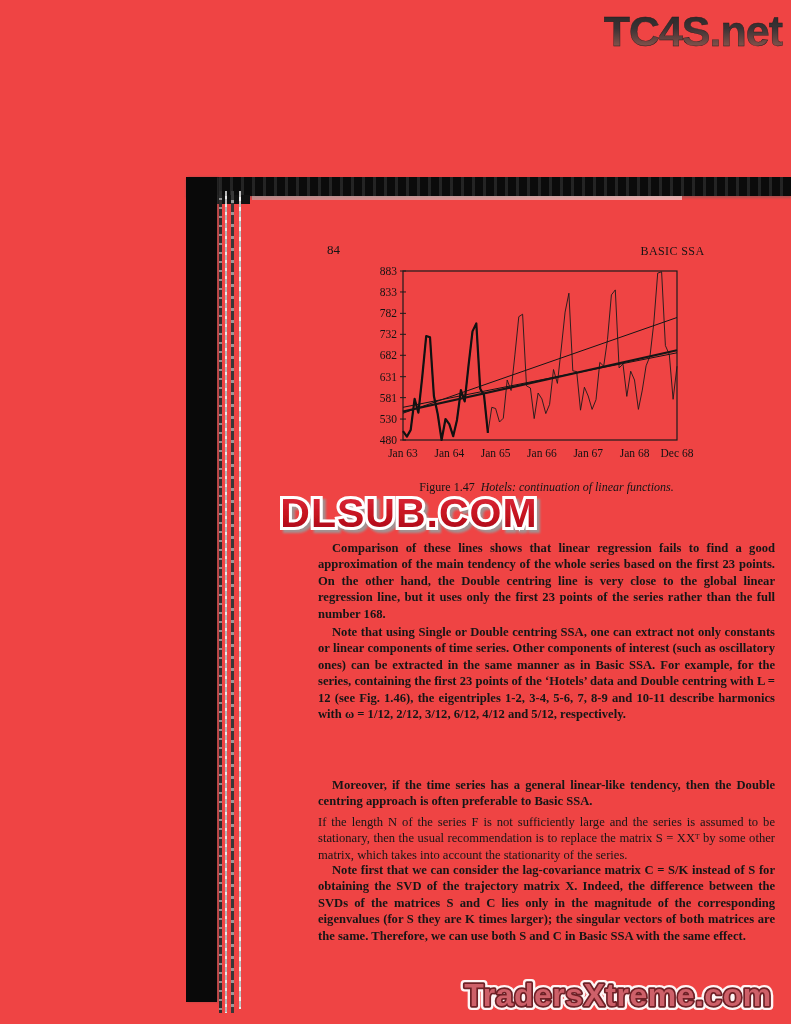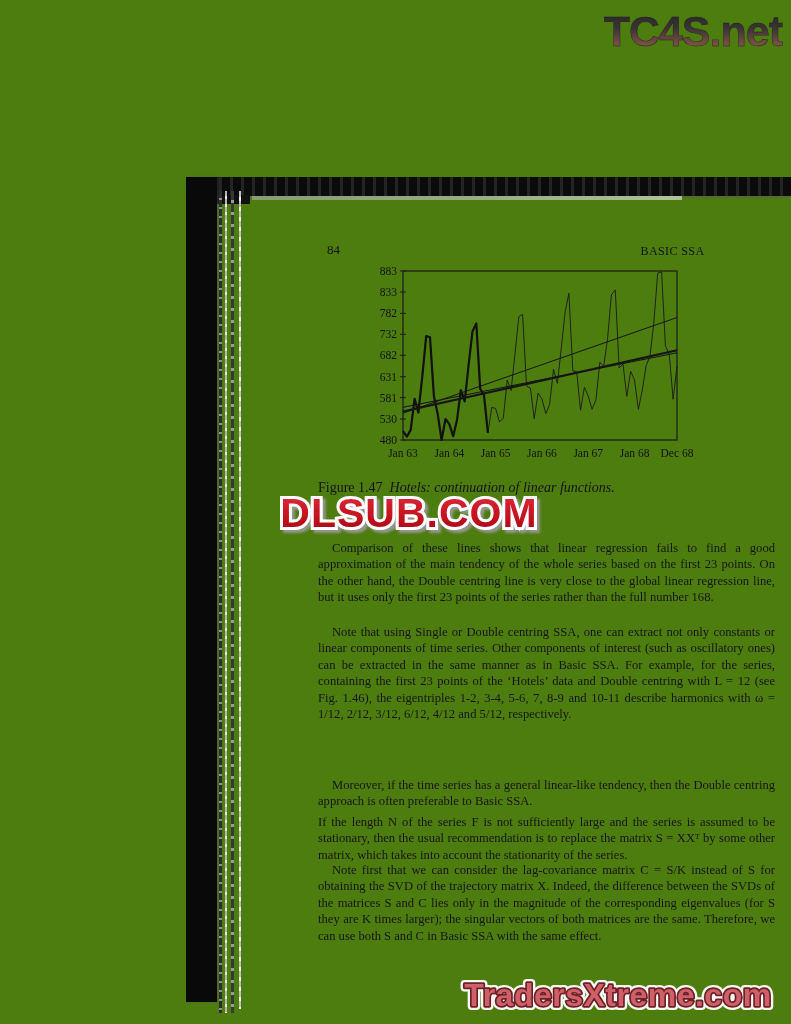--- a/index.html
+++ b/index.html
@@ -1,17 +1,17 @@
 <!DOCTYPE html>
 <html><head>
 <meta charset="utf-8">
 <style>
   html,body{margin:0;padding:0;background:#ffffff;}
   .page{
-    position:relative;width:791px;height:1024px;background:#4d7c0f;
+    position:relative;width:791px;height:1024px;background:#ef4444;
     overflow:hidden;font-family:"Liberation Serif",serif;color:#141414;
   }
   
   .bar-top{position:absolute;left:186px;top:177px;width:605px;height:19px;background:#0b0b0b;
     box-shadow:0 2px 2px rgba(90,90,90,.45);}
   .bar-top .texture{position:absolute;inset:0;background:repeating-linear-gradient(90deg,rgba(255,255,255,.10) 0 3px,transparent 3px 11px);}
   .bar-nub{position:absolute;left:208px;top:195px;width:42px;height:9px;background:#101010;}
   .bar-left{position:absolute;left:186px;top:177px;width:31px;height:825px;background:#090909;
     box-shadow:2px 0 2px rgba(80,80,80,.4);}
   .streak{position:absolute;top:191px;height:822px;}
@@ -23,26 +23,26 @@
     background:linear-gradient(90deg,#b9b9b9,#d9d9d9 55%,#ffffff);opacity:.55;}
   
   .page-number{position:absolute;left:327px;top:242px;font-size:13px;}
   .running-title{position:absolute;left:600px;top:244px;width:145px;text-align:center;
     font-size:12px;letter-spacing:.4px;}
   
   .chart-wrap{position:absolute;left:378px;top:260px;width:330px;height:204px;}
   #chart-svg{width:330px;height:204px;display:block;}
   #chart-svg text{font-family:"Liberation Serif",serif;}
   
-  .caption{position:absolute;left:318px;top:480px;width:457px;font-size:14px;}
+  .caption{position:absolute;left:318px;top:480px;width:457px;text-align:center;font-size:12px;}
   .caption .cap-italic{font-style:italic;}
   
   .para{position:absolute;left:318px;width:457px;font-size:12.6px;line-height:16.5px;
     text-align:justify;color:#161616;}
-  .indent{text-indent:14px;}
+  .indent{text-indent:14px;font-weight:bold;}
   .sec-head{position:absolute;left:318px;top:777px;width:457px;font-size:12.8px;font-style:italic;}
   .p1{top:527px;} .p2{top:611px;} .p3{top:764px;} .p4{top:801px;} .p5{top:849px;}
   
   .wm{position:absolute;pointer-events:none;}
   .wm-top{left:556px;top:0px;}
   .wm-mid{left:250px;top:485px;}
   .wm-bottom{left:446px;top:972px;}
 </style>
 </head>
 <body>

